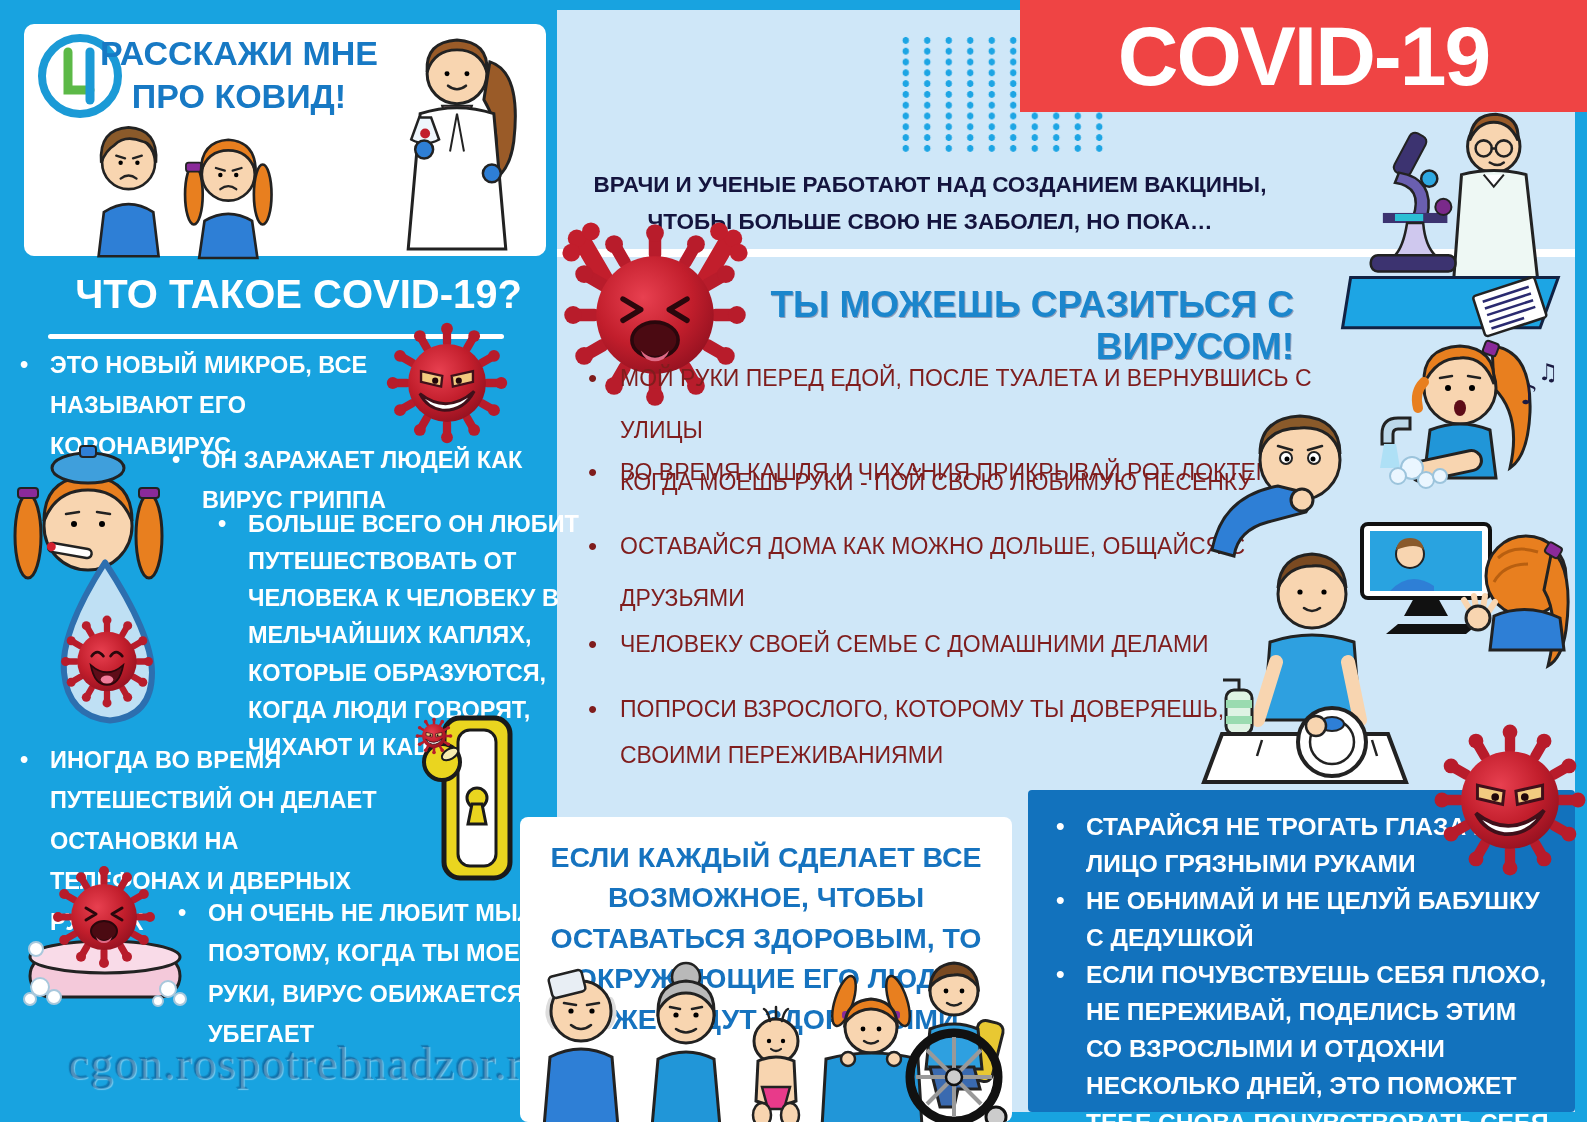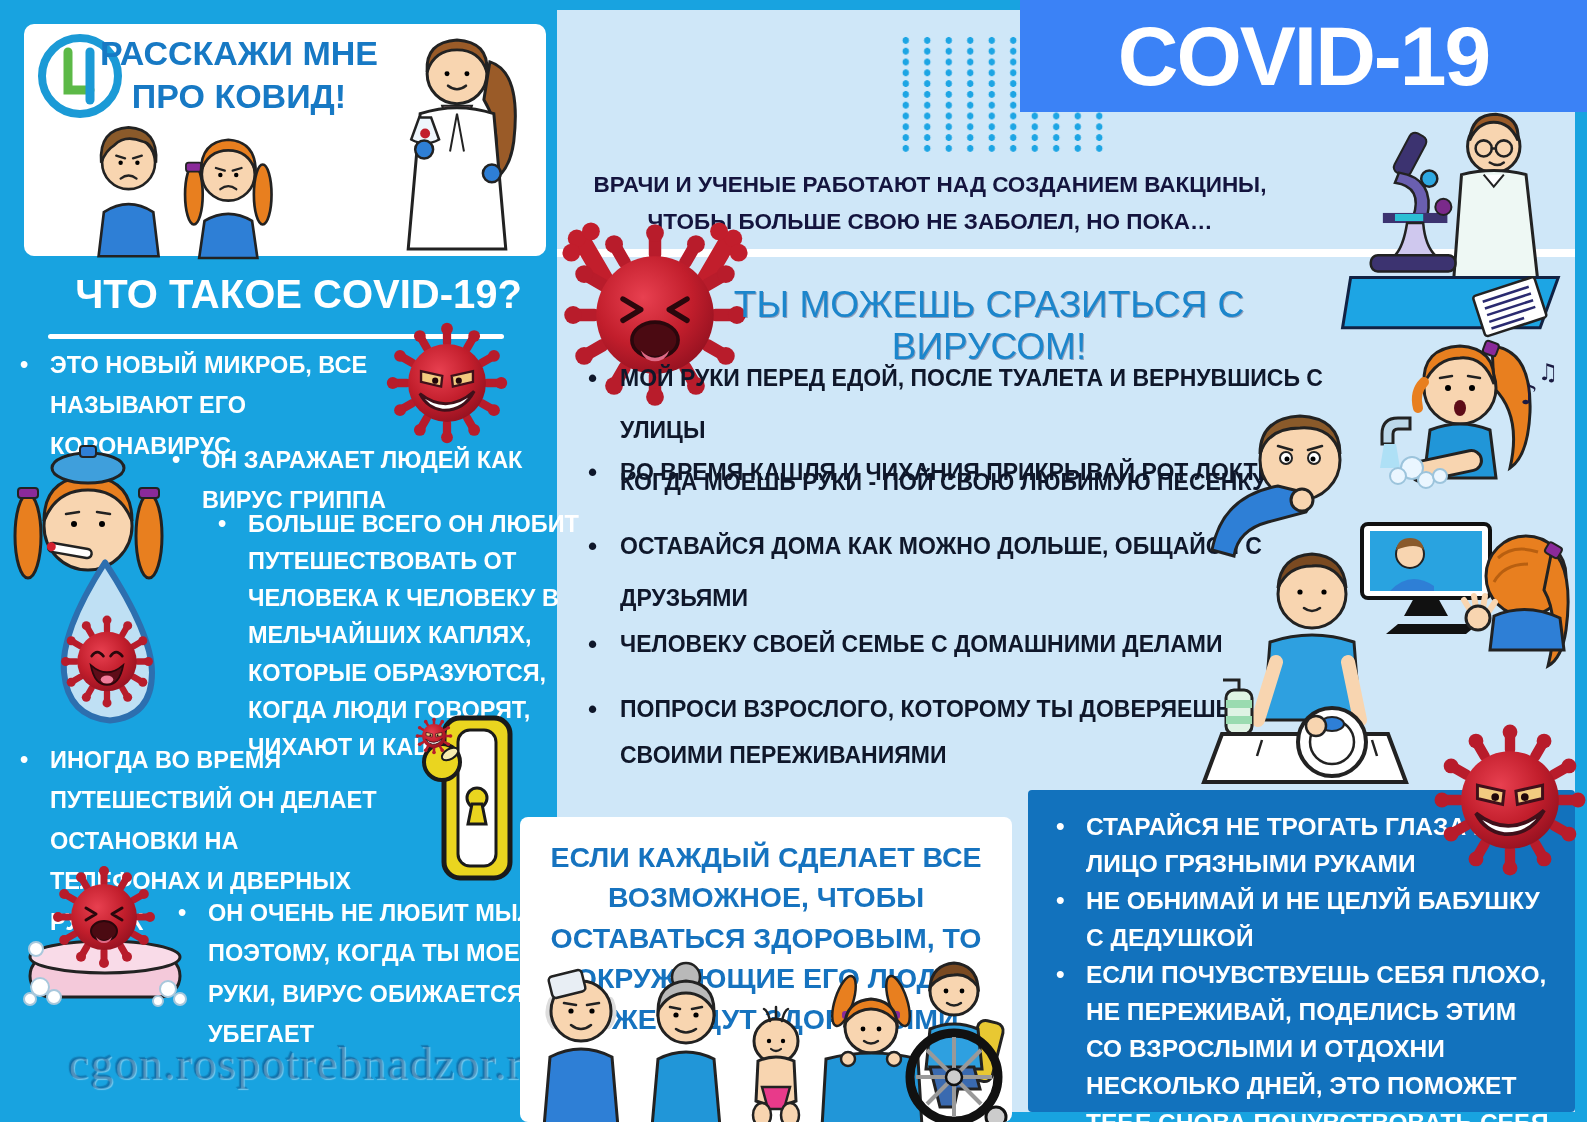--- a/index.html
+++ b/index.html
@@ -3,38 +3,38 @@
 <meta charset="utf-8">
 <title>COVID-19 poster</title>
 <style>
   html,body{margin:0;padding:0;}
   body{font-family:"Liberation Sans",sans-serif;}
   #poster{position:relative;width:1587px;height:1122px;background:#18a3e0;overflow:hidden;}
   .abs{position:absolute;}
   
   .light-panel{left:557px;top:10px;width:1018px;height:1102px;background:#cfe7f8;}
   .divider{left:557px;top:249px;width:1018px;height:8px;background:#ffffff;}
-  .covid-band{left:1020px;top:0;width:567px;height:112px;background:#3b82f6;display:flex;align-items:center;justify-content:center;}
+  .covid-band{left:1020px;top:0;width:567px;height:112px;background:#ef4444;display:flex;align-items:center;justify-content:center;}
   .covid-band span{color:#fff;font-size:84px;font-weight:bold;letter-spacing:-2px;}
   .dots{left:895px;top:35px;width:214px;height:120px;
         background-image:radial-gradient(circle,#1da5e4 3px,transparent 3.6px);
         background-size:21.5px 10.8px;}
   .white-card{left:24px;top:24px;width:522px;height:232px;background:#ffffff;border-radius:10px;}
   .healthy-box{left:520px;top:817px;width:492px;height:305px;background:#ffffff;border-radius:8px;overflow:hidden;}
   .rules-box{left:1028px;top:790px;width:547px;height:322px;background:#1272bd;border-radius:4px;}
   
   .poster-title{left:94px;top:32px;width:290px;text-align:center;color:#1779c4;font-size:34px;font-weight:bold;line-height:1.25;}
   .what-heading{left:30px;top:272px;width:492px;text-align:right;color:#ffffff;font-size:40px;font-weight:bold;}
   .underline{left:48px;top:334px;width:456px;height:5px;background:#ffffff;border-radius:3px;}
   .wbullet{color:#ffffff;font-size:23.5px;font-weight:bold;line-height:1.72;padding-left:36px;}
   .wbullet::before{content:"•";position:absolute;left:6px;top:0;}
   .intro-text{left:580px;top:166px;width:700px;text-align:center;color:#14143e;font-size:22.5px;font-weight:bold;line-height:37px;}
-  .fight-heading{left:684px;top:284px;width:610px;text-align:center;color:#1b86cc;font-size:37px;font-weight:normal;
+  .fight-heading{left:684px;top:284px;width:610px;text-align:right;color:#1b86cc;font-size:37px;font-weight:bold;
                  text-shadow:1px 1px 0 rgba(20,20,70,.35);}
-  .nbullet{color:#0f172a;font-size:23px;font-weight:bold;line-height:52px;padding-left:34px;width:740px;}
+  .nbullet{color:#7f1d1d;font-size:23px;font-weight:normal;line-height:52px;padding-left:34px;width:740px;}
   .nbullet::before{content:"•";position:absolute;left:2px;top:0;font-size:26px;}
   .healthy-text{padding:20px 28px 0;text-align:center;color:#1673bf;font-size:28.5px;font-weight:bold;line-height:1.42;}
   .rules-list{margin:0;padding:18px 24px 0 52px;list-style:none;}
   .rules-list li{position:relative;color:#ffffff;font-size:24.5px;font-weight:bold;line-height:37px;padding-left:6px;}
   .rules-list li::before{content:"•";position:absolute;left:-24px;top:0;}
   .watermark{left:68px;top:1036px;width:480px;font-family:"Liberation Serif",serif;font-size:47px;
              color:rgba(10,70,130,.30);letter-spacing:1px;
              text-shadow:1px 1px 1px rgba(255,255,255,.4),-1px -1px 1px rgba(0,40,90,.3);}
   svg{display:block;overflow:visible;}
   .note-glyph{font-family:"DejaVu Sans",sans-serif;font-weight:bold;}

